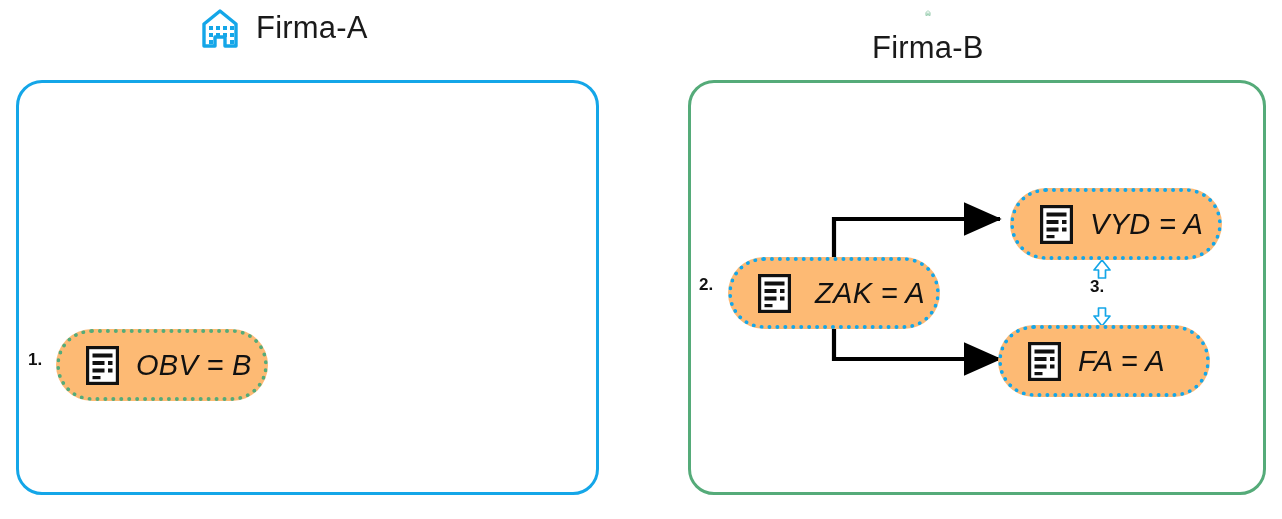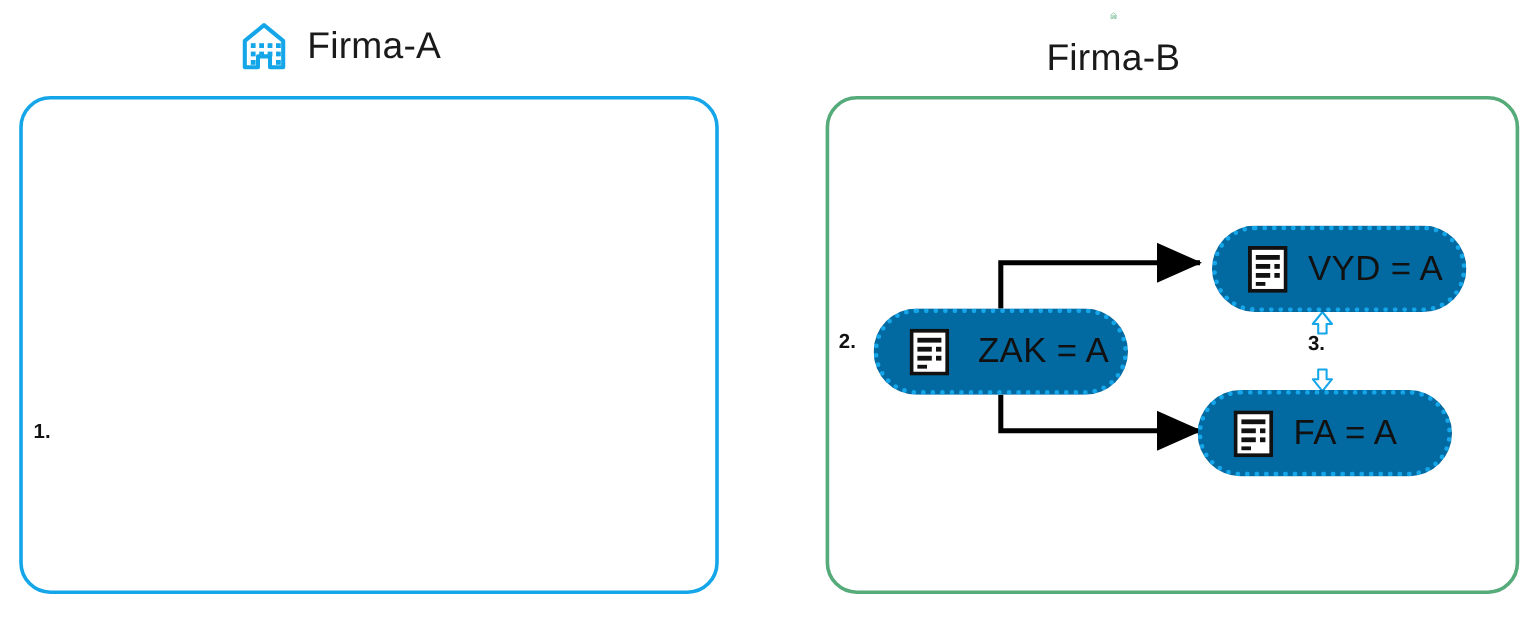--- a/index.html
+++ b/index.html
@@ -32,21 +32,21 @@
     height: 44px;
     display: block;
   }
   .company-header .company-name {
     font-size: 31px;
     color: #1a1a1a;
     font-weight: 400;
     letter-spacing: 0.2px;
     white-space: nowrap;
   }
-  #header-a { left: 198px; top: 10px; text-align: right; }
+  #header-a { left: 198px; top: 0; text-align: right; }
   #header-b { left: 872px; top: 10px; flex-direction: column; }
 
   
   .company-panel {
     position: absolute;
     border-radius: 26px;
     background: transparent;
     box-sizing: border-box;
   }
   #panel-a {
@@ -66,22 +66,23 @@
 
   
   .doc-node {
     position: absolute;
     display: flex;
     align-items: center;
     gap: 17px;
     box-sizing: border-box;
     border-radius: 40px;
     padding: 0 26px;
-    background: #0369a1;
+    background: #fdba74;
     z-index: 4;
+    font-style: italic;
   }
   .doc-node.blue   { border: 4px dotted #14a6e8; }
   .doc-node.green  { border: 4px dotted #55ab79; }
   .doc-node .doc-icon {
     width: 33px;
     height: 39px;
     flex: none;
     display: block;
   }
   .doc-node .doc-label {
@@ -191,20 +192,34 @@
 
     <path d="M17,2 L25,12 L20.5,12 L20.5,20 L13.5,20 L13.5,12 L9,12 Z" fill="none" stroke="#14a6e8" stroke-width="1.7" stroke-linejoin="round"></path>
 
     <path d="M17,68 L9,58 L13.5,58 L13.5,50 L20.5,50 L20.5,58 L25,58 Z" fill="none" stroke="#14a6e8" stroke-width="1.7" stroke-linejoin="round"></path>
   </svg>
 
   <span class="step-num" id="step-1">1.</span>
   <span class="step-num" id="step-2">2.</span>
   <span class="step-num" id="step-3">3.</span>
 
+  <div class="doc-node green" id="node-obv">
+    <svg class="doc-icon" viewBox="0 0 33 39">
+      <rect x="1.6" y="1.6" width="29.8" height="35.8" fill="#ffffff" stroke="#111111" stroke-width="3.2"></rect>
+      <g fill="#111111">
+        <rect x="6.5" y="7.5" width="20" height="4"></rect>
+        <rect x="6.5" y="15" width="12" height="4"></rect>
+        <rect x="22" y="15" width="4.5" height="4"></rect>
+        <rect x="6.5" y="22.5" width="12" height="4"></rect>
+        <rect x="22" y="22.5" width="4.5" height="4"></rect>
+        <rect x="6.5" y="30" width="8" height="3.2"></rect>
+      </g>
+    </svg>
+    <span class="doc-label">OBV = B</span>
+  </div>
 
   <div class="doc-node blue" id="node-zak">
     <svg class="doc-icon" viewBox="0 0 33 39">
       <rect x="1.6" y="1.6" width="29.8" height="35.8" fill="#ffffff" stroke="#111111" stroke-width="3.2"></rect>
       <g fill="#111111">
         <rect x="6.5" y="7.5" width="20" height="4"></rect>
         <rect x="6.5" y="15" width="12" height="4"></rect>
         <rect x="22" y="15" width="4.5" height="4"></rect>
         <rect x="6.5" y="22.5" width="12" height="4"></rect>
         <rect x="22" y="22.5" width="4.5" height="4"></rect>

